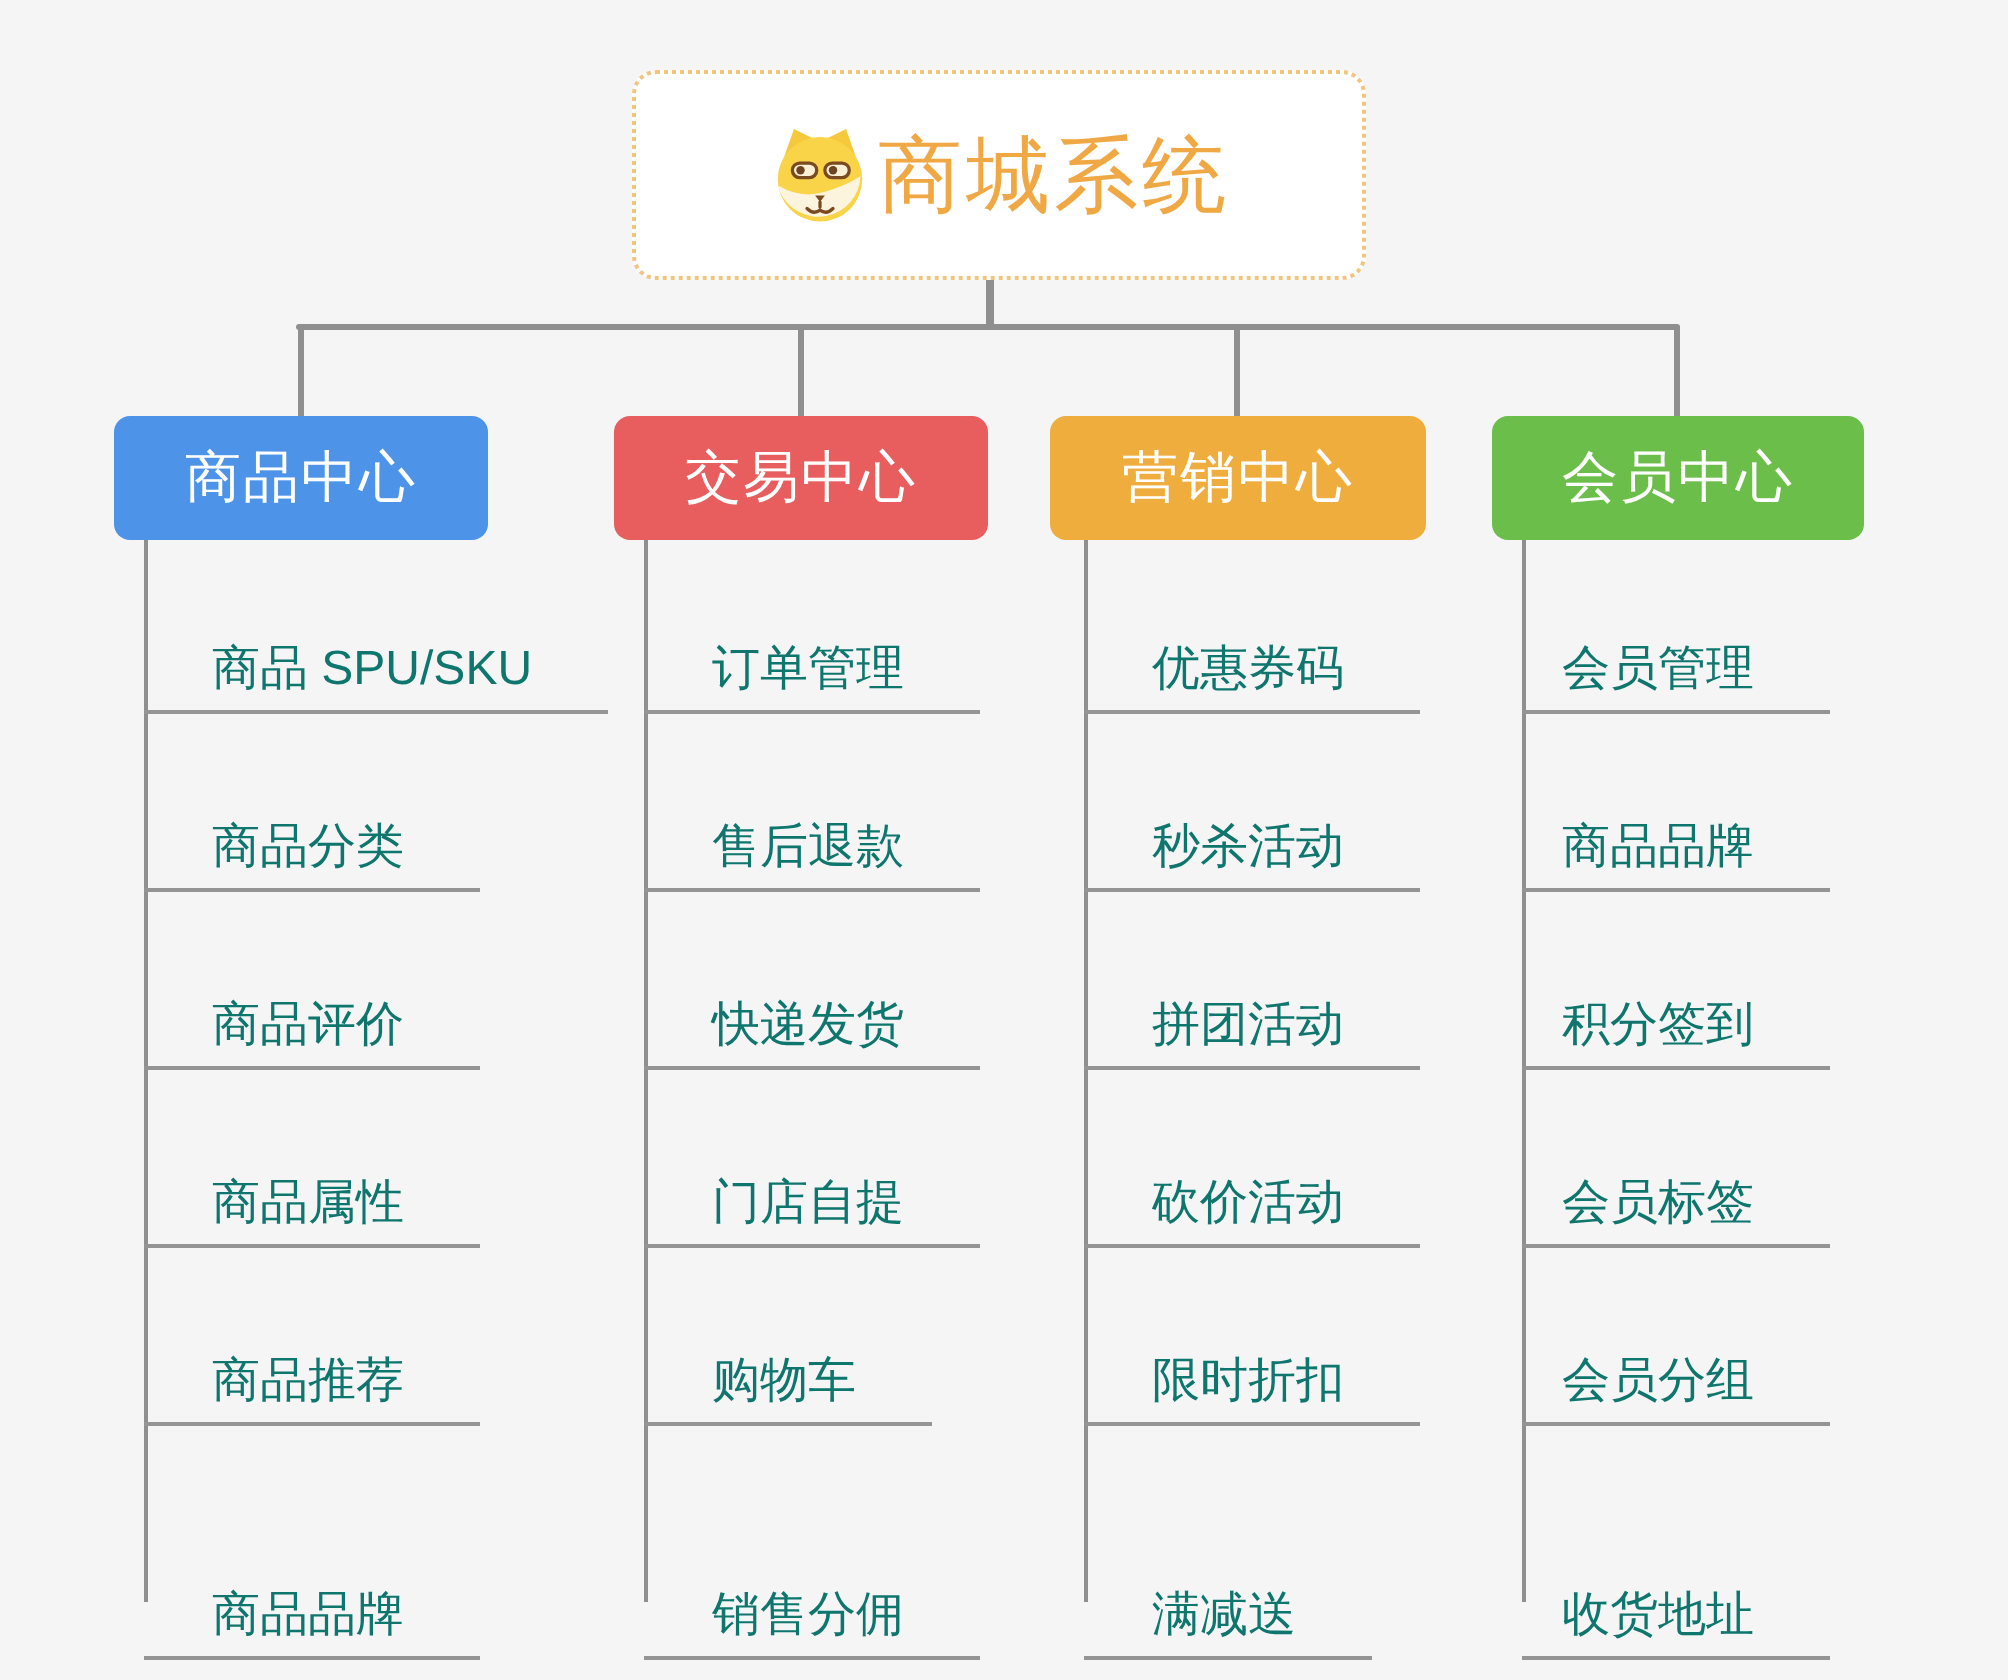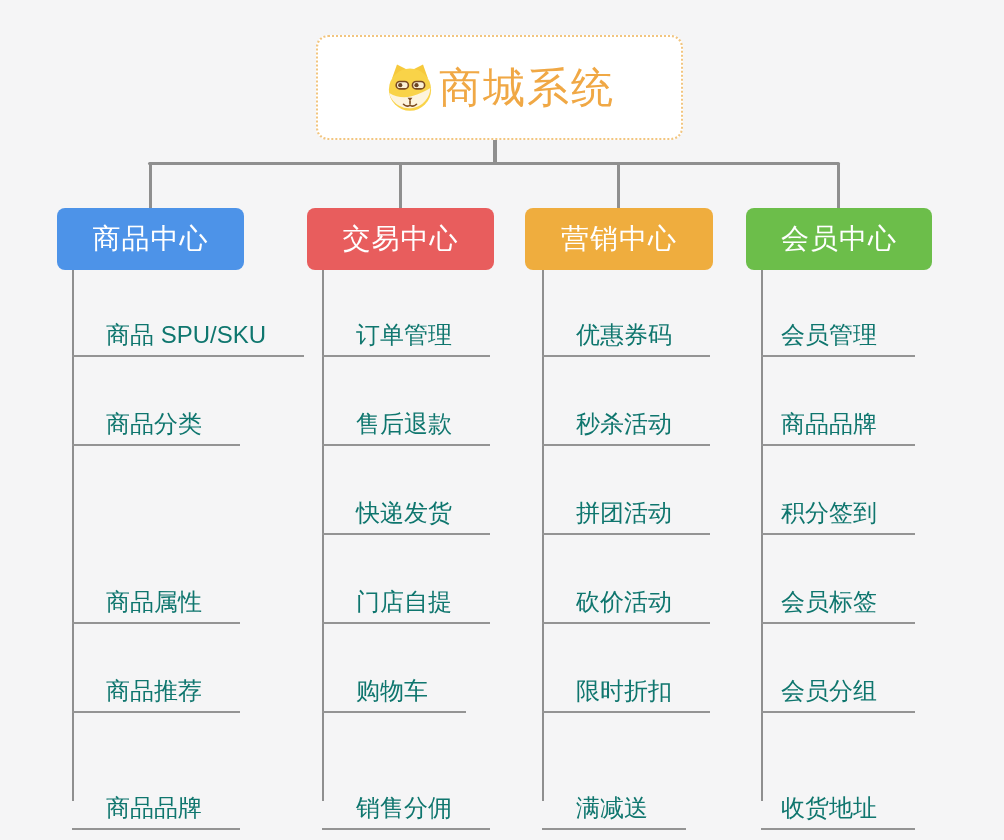--- a/index.html
+++ b/index.html
@@ -126,20 +126,21 @@
     <span>会员中心</span>
   </div>
 
   <div class="vline c0"></div>
   <div class="vline c1"></div>
   <div class="vline c2"></div>
   <div class="vline c3"></div>
 
   <div class="leaf c0 r0">商品 SPU/SKU</div>
   <div class="leaf c0 r1">商品分类</div>
+  <div class="leaf c0 r2">商品评价</div>
   <div class="leaf c0 r3">商品属性</div>
   <div class="leaf c0 r4">商品推荐</div>
   <div class="leaf c0 r5">商品品牌</div>
 
   <div class="leaf c1 r0">订单管理</div>
   <div class="leaf c1 r1">售后退款</div>
   <div class="leaf c1 r2">快递发货</div>
   <div class="leaf c1 r3">门店自提</div>
   <div class="leaf c1 r4">购物车</div>
   <div class="leaf c1 r5">销售分佣</div>

